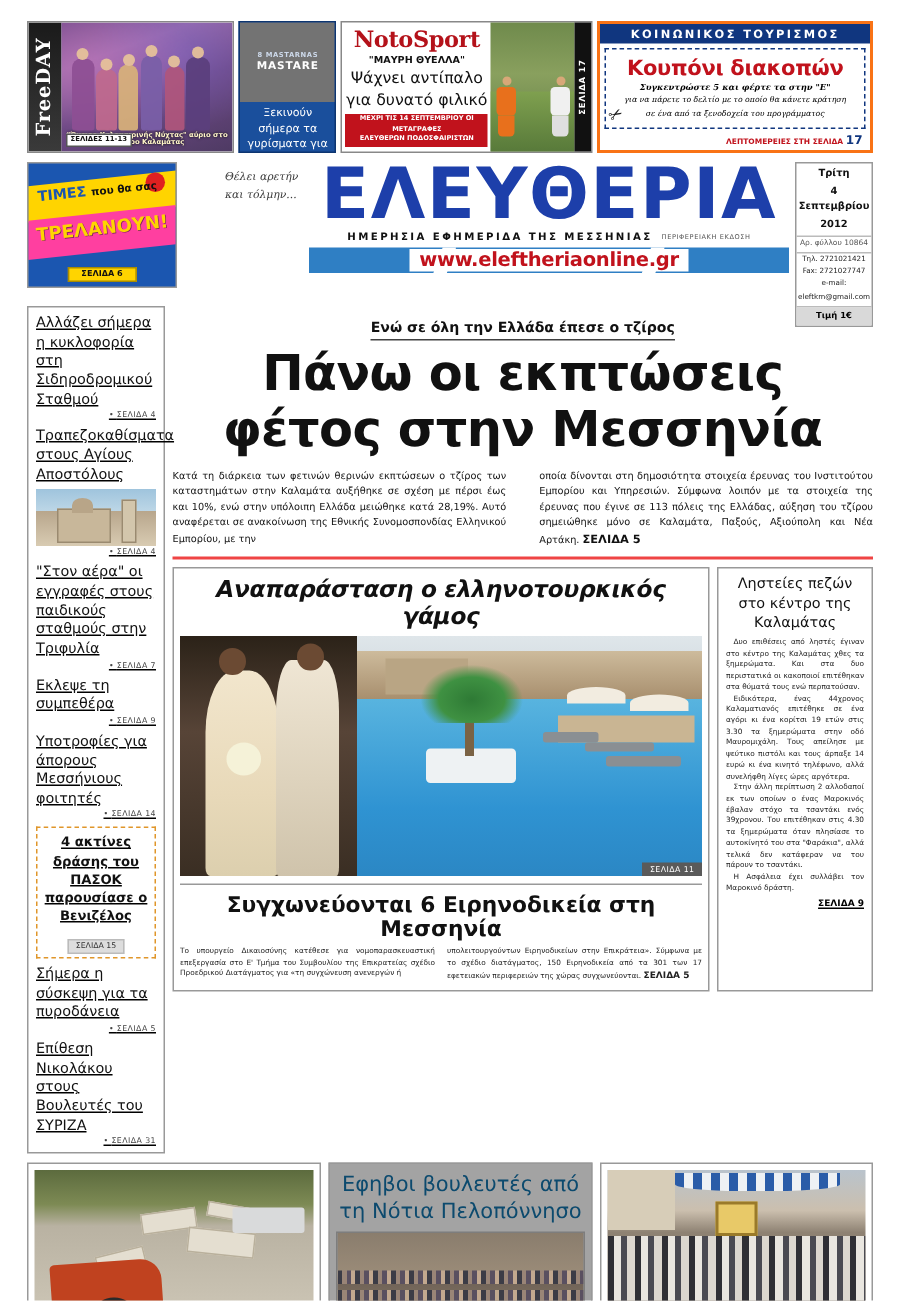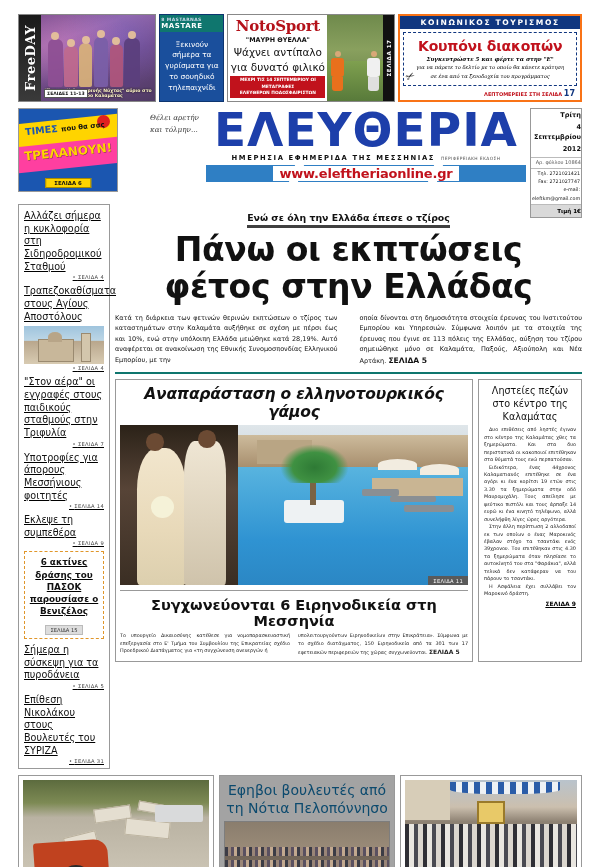--- a/index.html
+++ b/index.html
@@ -44,21 +44,21 @@
     text-shadow: 0 0 2px #000; padding: 0 2px;
   }
   .freeday-pages {
     position: absolute; left: 3px; bottom: 3px; background: #fff; border: 1px solid #555;
     font-size: 4.6px; padding: 1px 2px; font-weight: bold; color: #111; line-height:1.1; text-align:center;
   }
 
   
   .mastarna { width: 66px; height: 88px; background: #1a4f9c; color: #fff; border: 1px solid #0d3570;
     display: flex; flex-direction: column; }
-  .mastarna-logo { background: #0f766e; padding: 2px 1px; text-align: left; }
+  .mastarna-logo { background: #737373; padding: 20px 1px; text-align: center; }
   .mastarna-logo .m1 { font-size: 4.5px; letter-spacing: .4px; font-weight: bold; color:#cdd9ea; }
   .mastarna-logo .m2 { font-size: 7px; letter-spacing: .6px; font-weight: bold; }
   .mastarna-txt { flex:1; display:flex; flex-direction:column; justify-content:center;
     text-align:center; font-size: 7.4px; line-height: 1.45; padding: 2px 2px; }
 
   
   .notosport { width: 170px; height: 88px; border: 1px solid #888; display: flex; background: #fff; }
   .noto-left { flex: 1; display: flex; flex-direction: column; align-items: center; padding-top: 2px; }
   .noto-title { font-family: "DejaVu Serif", serif; font-size: 15px; font-weight: bold; color: #b4121a; letter-spacing: -.3px; }
   .noto-sub { font-size: 6.4px; font-weight: bold; color: #111; margin-top: 1px; }
@@ -113,21 +113,21 @@
   .md-tag { display: flex; align-items: flex-end; gap: 6px; margin-top: 1px; width: 100%; justify-content: center; }
   .md-tag .t { font-size: 6.8px; letter-spacing: 1.6px; color: #111; font-weight: bold; }
   .md-tag .r { font-size: 4.4px; color: #555; letter-spacing: .4px; line-height: 1.1; text-align: center; }
   .md-url { margin-top: 3px; width: 100%; background: #2f7fc4; position: relative; height: 17px;
     display: flex; align-items: center; justify-content: center; }
   .md-url .slash { position: absolute; height: 100%; width: 9px; background: #fff; transform: skewX(-20deg); }
   .md-url .sl1 { left: 27%; } .md-url .sl2 { right: 27%; }
   .md-url span { position: relative; color: #c1121c; font-size: 13px; font-weight: bold; background: #fff;
     padding: 0 6px; letter-spacing: -.2px; }
 
-  .md-info { width: 52px; border: 1px solid #999; text-align: right; font-size: 5.6px; line-height: 1.5; }
+  .md-info { width: 52px; border: 1px solid #999; text-align: center; font-size: 5.6px; line-height: 1.5; }
   .md-info .d { font-weight: bold; font-size: 6.6px; padding: 2px 0 2px; color: #111; }
   .md-info .sep { border-top: 1px solid #bbb; }
   .md-info .g { color: #555; font-size: 5px; padding: 1.5px 0; }
   .md-info .c { font-size: 4.8px; padding: 1.5px 1px; color: #222; line-height:1.45; }
   .md-info .pr { background: #d9d9d9; font-size: 5.6px; padding: 1.5px 0; font-weight: bold; }
 
   
   .main { display: flex; padding: 4px 18px 0 18px; gap: 5px; }
   .col-left { width: 92px; }
   .col-mid { flex: 1; }
@@ -146,24 +146,24 @@
   .side-photo .tower { position: absolute; bottom: 2px; right: 16%; width: 13%; height: 78%;
     background: #d3c6ac; border: 1px solid #9a8a70; }
   .side-dash { border: 1px dashed #e0962a; padding: 4px 3px 2px; text-align: center; margin-bottom: 5px; }
   .side-dash h4 { font-size: 8.8px; line-height: 1.38; color: #111; }
   .side-dash .pgbox { display: inline-block; background: #ddd; border: 1px solid #bbb; font-size: 5.2px;
     padding: 1px 5px; margin-top: 2px; color: #333; }
 
   
   .kicker-wrap { text-align: center; padding: 2px 0 0; }
   .kicker { display: inline-block; font-size: 9.4px; font-weight: bold; color: #111;
-    border-bottom: 3px solid #404040; padding-bottom: 2px; }
+    border-bottom: 1px solid #404040; padding-bottom: 2px; }
   .headline { text-align: center; font-size: 33px; font-weight: bold; color: #111; line-height: 1.12;
     letter-spacing: -.4px; margin-top: 4px; }
-  .lead { display: flex; gap: 22px; margin-top: 7px; border-bottom: 2px solid #0f766e; padding-bottom: 5px; }
+  .lead { display: flex; gap: 22px; margin-top: 7px; border-bottom: 2px solid #ef4444; padding-bottom: 5px; }
   .lead p { flex: 1; font-size: 6.5px; line-height: 1.62; text-align: justify; color: #111; }
   .lead b { font-size: 7.6px; }
 
   
   .feature-row { display: flex; gap: 5px; margin-top: 5px; }
   .feature { flex: 1; border: 1px solid #999; padding: 4px; }
   .feature-title { text-align: center; font-size: 15.5px; font-style: italic; font-weight: bold;
     color: #111; letter-spacing: -.2px; padding: 1px 0 4px; }
   .feature-photos { display: flex; height: 160px; position: relative; }
   .photo-wedding { width: 34%; position: relative; overflow: hidden;
@@ -389,31 +389,31 @@
           </div>
           <div class="pg">ΣΕΛΙΔΑ 4</div>
         </div>
 
         <div class="side-item">
           <h4>"Στον αέρα" οι εγγραφές στους παιδικούς σταθμούς στην Τριφυλία</h4>
           <div class="pg">ΣΕΛΙΔΑ 7</div>
         </div>
 
         <div class="side-item">
+          <h4>Εκλεψε τη συμπεθέρα</h4>
+          <div class="pg">ΣΕΛΙΔΑ 9</div>
+        </div>
+
+        <div class="side-item">
           <h4>Υποτροφίες για άπορους Μεσσήνιους φοιτητές</h4>
           <div class="pg">ΣΕΛΙΔΑ 14</div>
         </div>
 
-        <div class="side-item">
-          <h4>Εκλεψε τη συμπεθέρα</h4>
-          <div class="pg">ΣΕΛΙΔΑ 9</div>
-        </div>
-
         <div class="side-dash">
-          <h4>6 ακτίνες δράσης του ΠΑΣΟΚ παρουσίασε ο Βενιζέλος</h4>
+          <h4>4 ακτίνες δράσης του ΠΑΣΟΚ παρουσίασε ο Βενιζέλος</h4>
           <div class="pgbox">ΣΕΛΙΔΑ 15</div>
         </div>
 
         <div class="side-item">
           <h4>Σήμερα η σύσκεψη για τα πυροδάνεια</h4>
           <div class="pg">ΣΕΛΙΔΑ 5</div>
         </div>
 
         <div class="side-item" style="margin-bottom:0">
           <h4>Επίθεση Νικολάκου στους Βουλευτές του ΣΥΡΙΖΑ</h4>
@@ -422,21 +422,21 @@
       </div>
     </div>
 
     <div class="col-mid">
 
       <div class="kicker-wrap">
         <div class="kicker">Ενώ σε όλη την Ελλάδα έπεσε ο τζίρος</div>
       </div>
       <div class="headline">
         <div>Πάνω οι εκπτώσεις</div>
-        <div>φέτος στην Ελλάδας</div>
+        <div>φέτος στην Μεσσηνία</div>
       </div>
 
       <div class="lead">
         <p>Κατά τη διάρκεια των φετινών θερινών εκπτώσεων ο τζίρος των καταστημάτων στην Καλαμάτα αυξήθηκε σε σχέση με πέρσι έως και 10%, ενώ στην υπόλοιπη Ελλάδα μειώθηκε κατά 28,19%. Αυτό αναφέρεται σε ανακοίνωση της Εθνικής Συνομοσπονδίας Ελληνικού Εμπορίου, με την</p>
         <p>
           <span>οποία δίνονται στη δημοσιότητα στοιχεία έρευνας του Ινστιτούτου Εμπορίου και Υπηρεσιών. Σύμφωνα λοιπόν με τα στοιχεία της έρευνας που έγινε σε 113 πόλεις της Ελλάδας, αύξηση του τζίρου σημειώθηκε μόνο σε Καλαμάτα, Παξούς, Αξιούπολη και Νέα Αρτάκη.</span>
           <b>ΣΕΛΙΔΑ 5</b>
         </p>
       </div>
 

